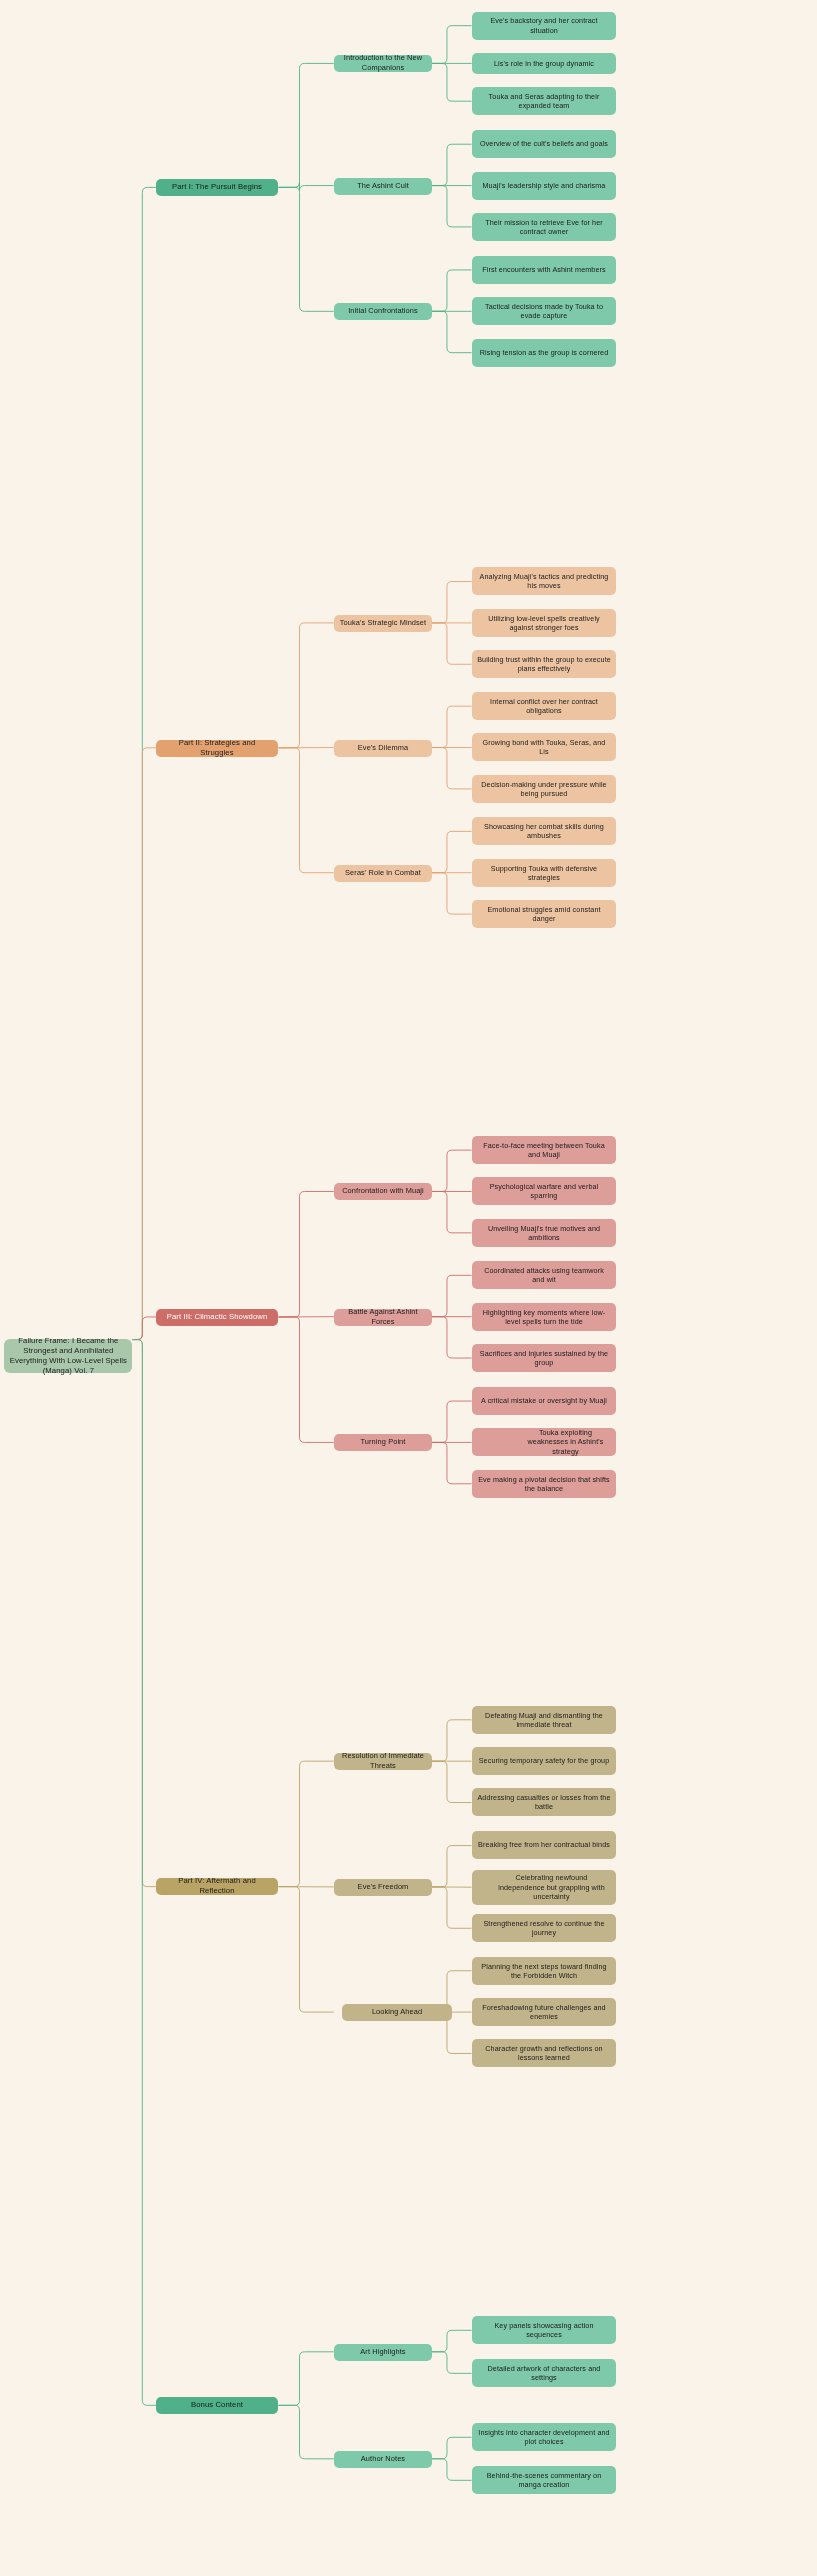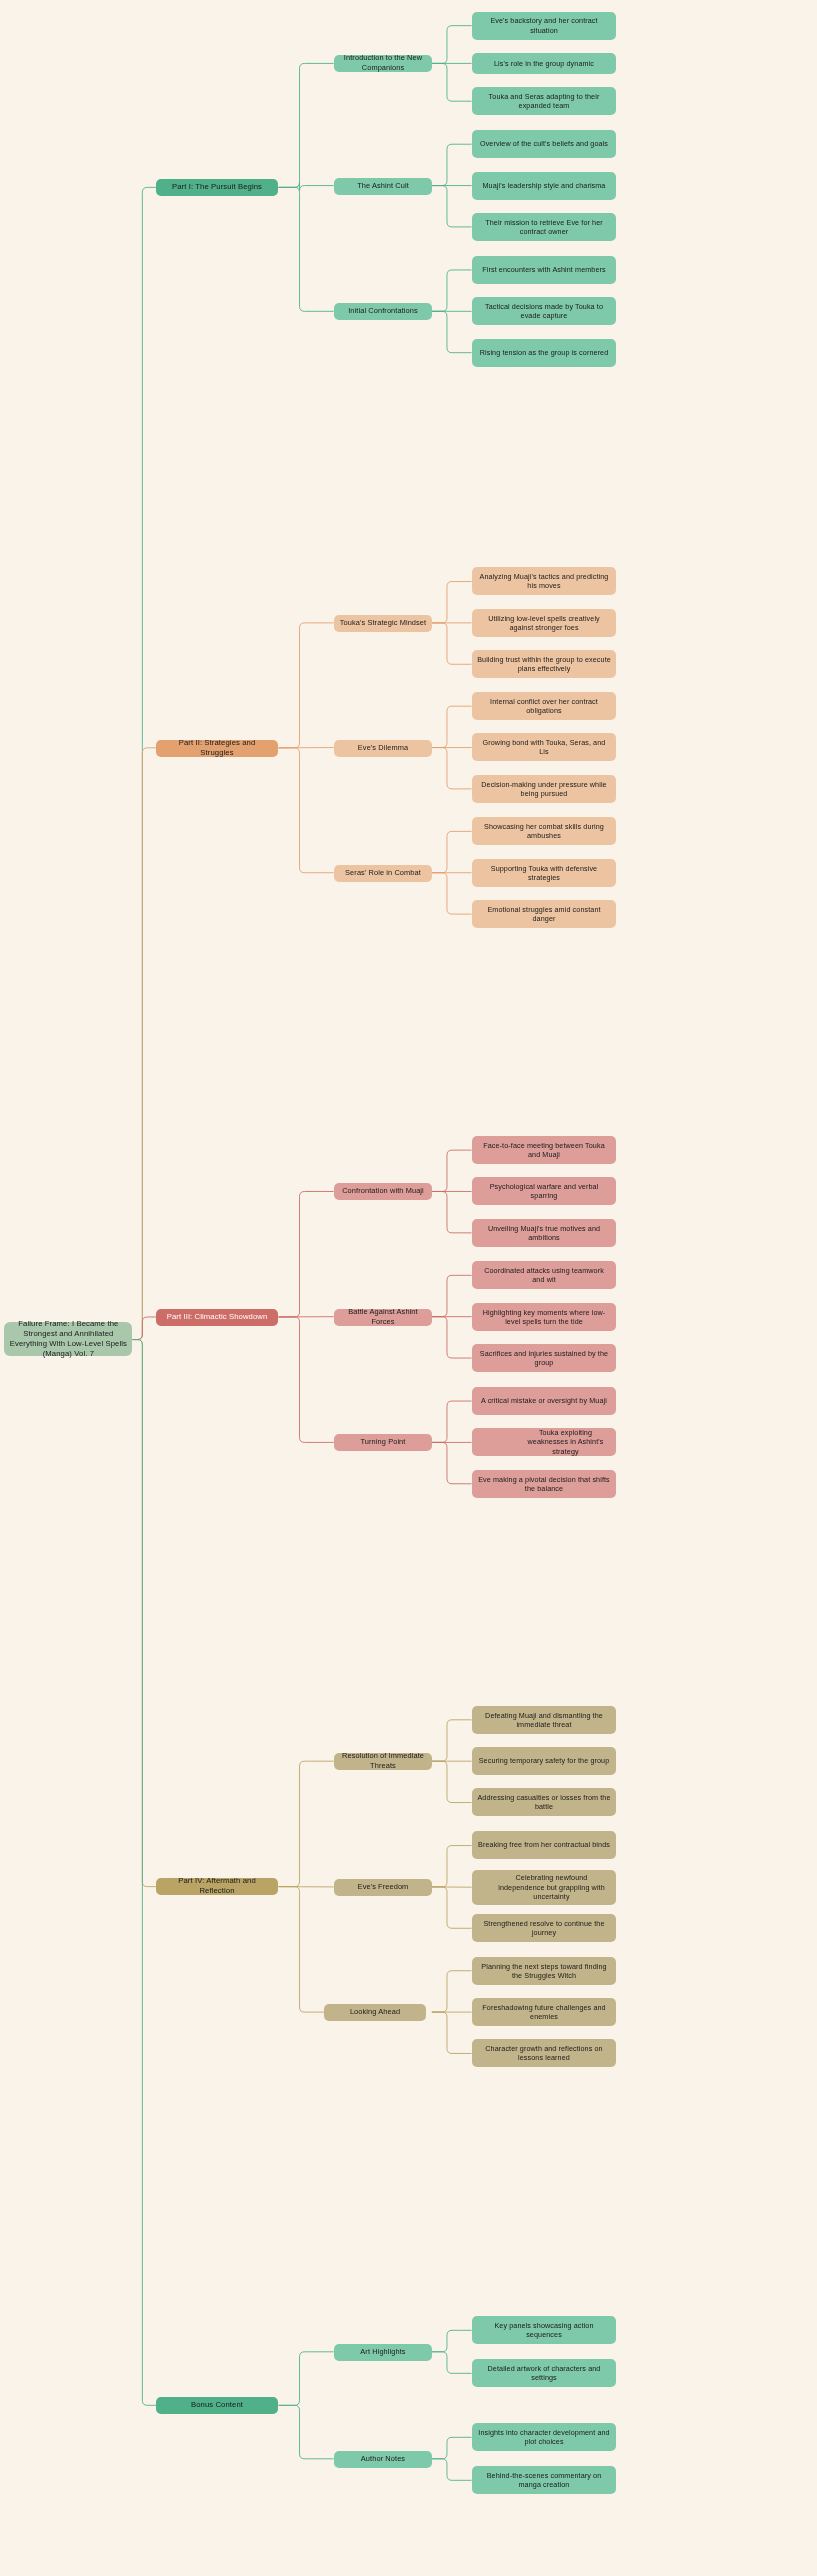--- a/index.html
+++ b/index.html
@@ -21,21 +21,21 @@
     align-items:center;
     justify-content:center;
     text-align:center;
     border-radius:5px;
     color:#1a1a1a;
     line-height:1.32;
     padding:2.2px 5px;
     font-size:7.4px;
     letter-spacing:0.1px;
   }
-  .node.root{font-size:7.7px;border-radius:6px;}
+  .node.root{font-size:7.7px;border-radius:6px;margin-top:17px;}
   .node.l1{font-size:7.7px;border-radius:5px;}
   .node.l2{font-size:7.4px;}
   .node.l3{font-size:7.2px;}
   .node.white-text{color:#ffffff;}
 </style>
 </head>
 <body>
 
 <div id="canvas">
   <svg id="links" viewBox="0 0 1483 4671" width="818" height="2576">
@@ -237,25 +237,25 @@
       </div>
       <div class="node l3" style="left: 472px; top: 1831px; width: 144px; height: 28px; background: rgb(194, 180, 138);">
         <span>Breaking free from her contractual binds</span>
       </div>
       <div class="node l3" style="left: 472px; top: 1870px; width: 144px; height: 35px; background: rgb(194, 180, 138); padding-left: 20px;">
         <span>Celebrating newfound independence but grappling with uncertainty</span>
       </div>
       <div class="node l3" style="left: 472px; top: 1914px; width: 144px; height: 28px; background: rgb(194, 180, 138);">
         <span>Strengthened resolve to continue the journey</span>
       </div>
-      <div class="node l2" style="left: 324px; top: 2004px; width: 102px; height: 16.5px; background: rgb(194, 180, 138);">
+      <div class="node l2" style="left: 342px; top: 2004px; width: 110px; height: 16.5px; background: rgb(194, 180, 138);">
         <span>Looking Ahead</span>
       </div>
       <div class="node l3" style="left: 472px; top: 1957px; width: 144px; height: 28px; background: rgb(194, 180, 138);">
-        <span>Planning the next steps toward finding the Struggles Witch</span>
+        <span>Planning the next steps toward finding the Forbidden Witch</span>
       </div>
       <div class="node l3" style="left: 472px; top: 1998px; width: 144px; height: 28px; background: rgb(194, 180, 138);">
         <span>Foreshadowing future challenges and enemies</span>
       </div>
       <div class="node l3" style="left: 472px; top: 2039px; width: 144px; height: 28px; background: rgb(194, 180, 138);">
         <span>Character growth and reflections on lessons learned</span>
       </div>
       <div class="node l1" style="left: 156px; top: 1878px; width: 122px; height: 16.5px; background: rgb(185, 164, 101);">
         <span>Part IV: Aftermath and Reflection</span>
       </div>

